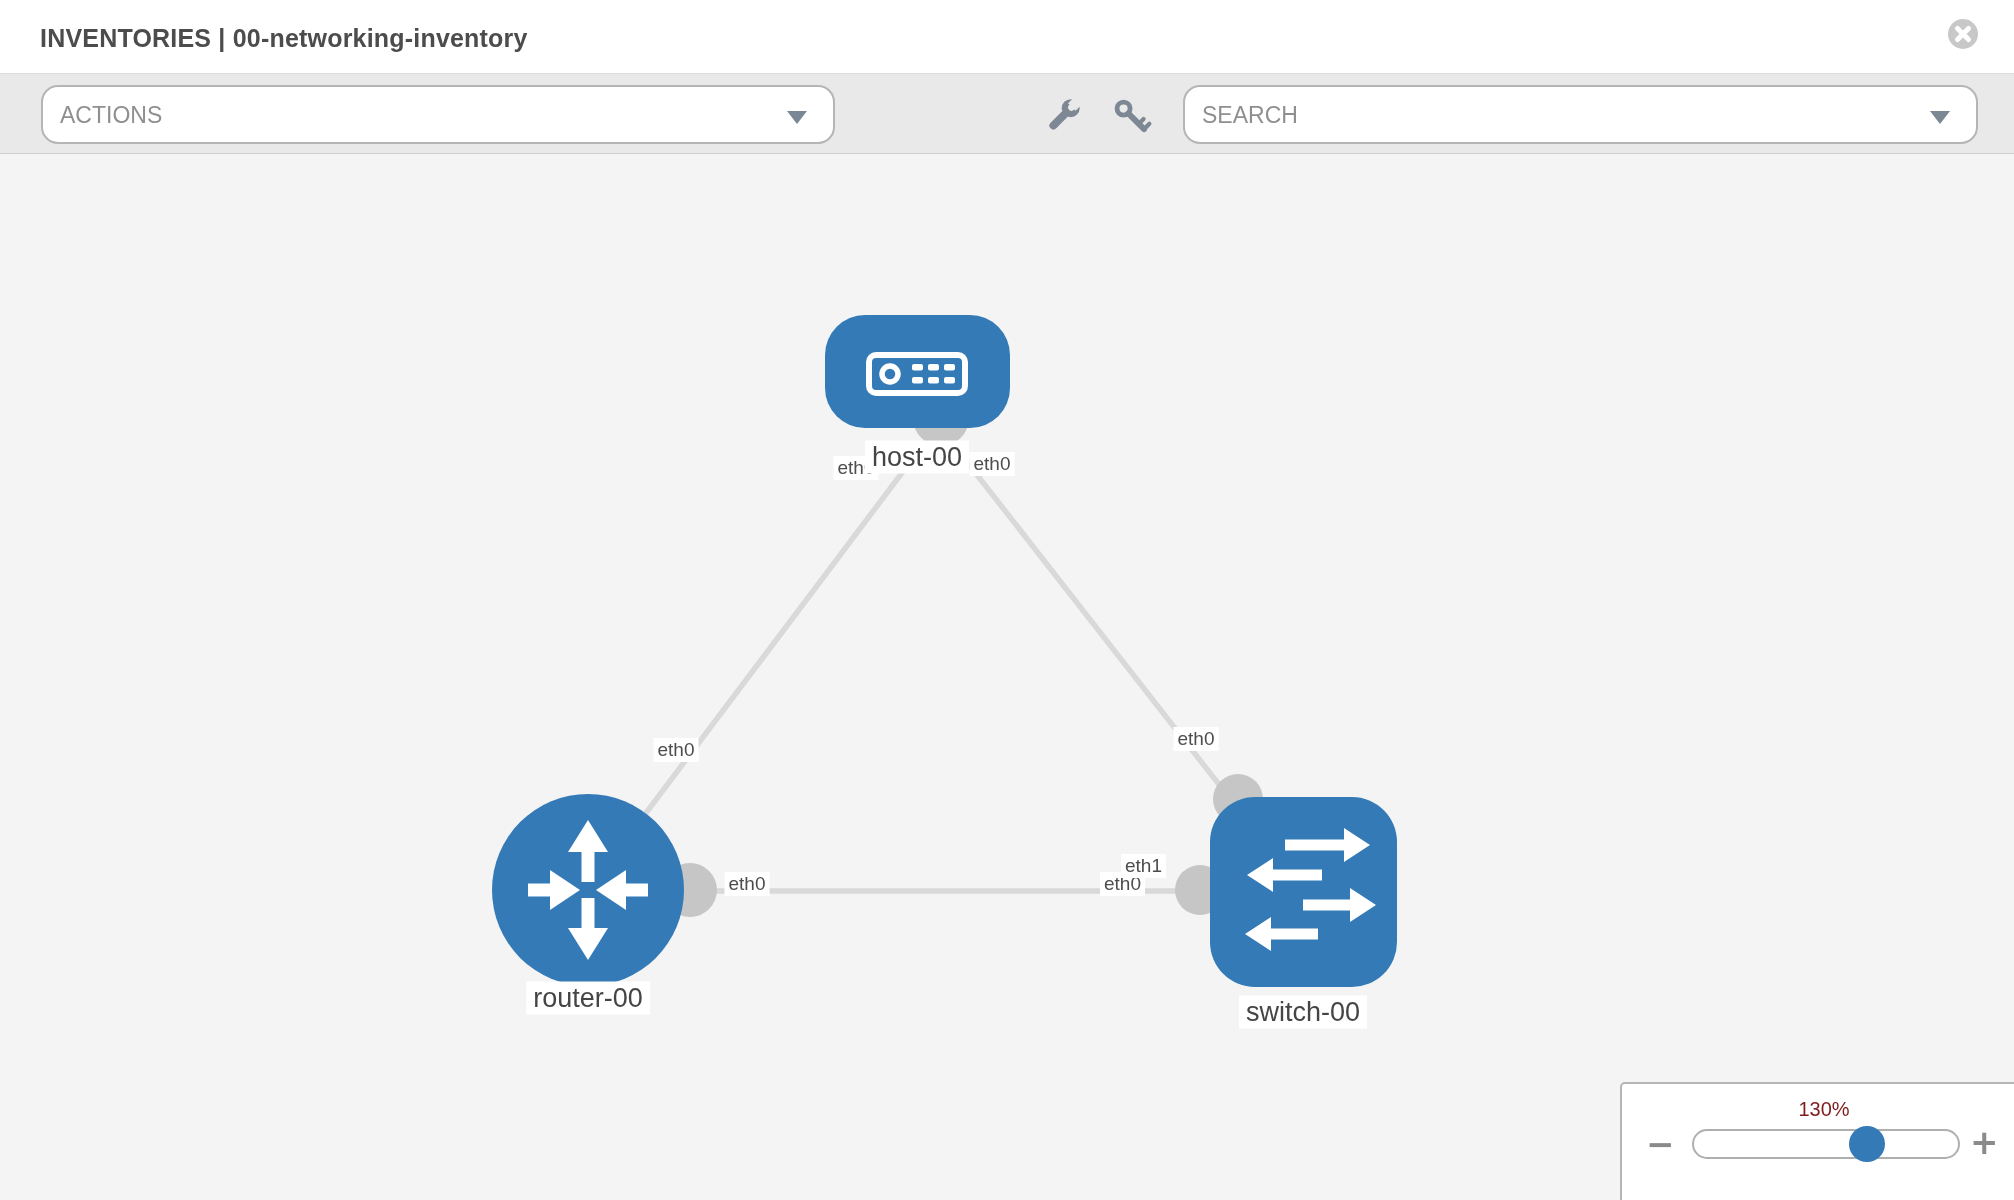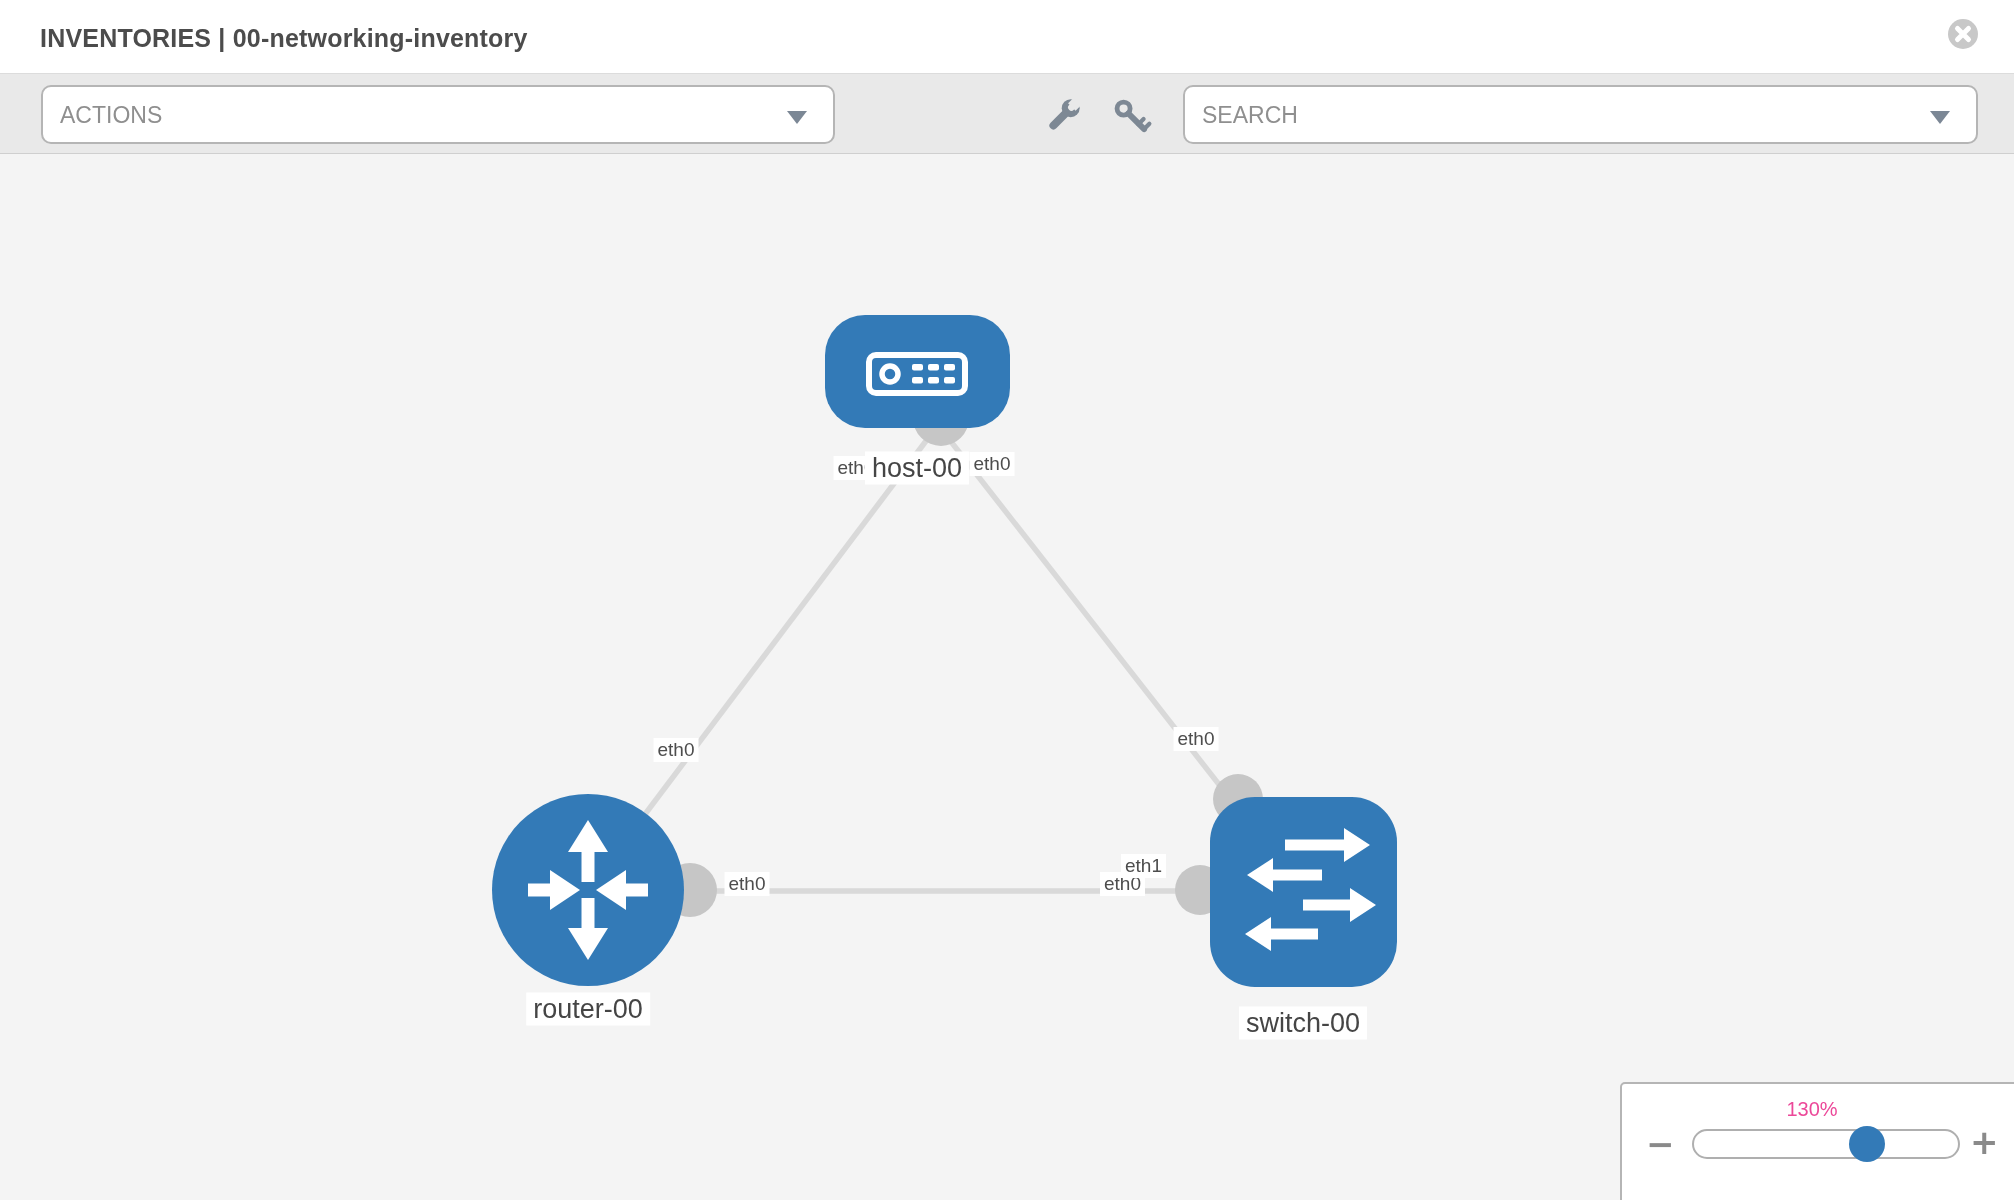--- a/index.html
+++ b/index.html
@@ -32,21 +32,21 @@
     border: none; background: transparent; cursor: pointer; padding: 0;
   }
 
   
   .toolbar {
     position: relative; height: 81px; background: var(--toolbar-bg);
     border-top: 1px solid #dcdcdc; border-bottom: 1px solid #cfcfcf;
   }
   .dropdown {
     position: absolute; top: 11px; height: 59px;
-    background: #fff; border: 2px solid #b5b5b5; border-radius: 10px;
+    background: #fff; border: 2px solid #b5b5b5; border-radius: 17px;
     cursor: pointer;
   }
   .dropdown .dd-label {
     position: absolute; left: 17px; top: 0; line-height: 57px;
     font-size: 23px; color: #8f8f8f;
   }
   .caret {
     position: absolute; right: 26px; top: 24px; width: 0; height: 0;
     border-left: 10px solid transparent; border-right: 10px solid transparent;
     border-top: 13px solid #7b8795;
@@ -69,32 +69,32 @@
   .link { stroke: var(--link-gray); stroke-width: 5.5; fill: none; }
   .endpoint { fill: var(--endpoint-gray); }
   .node-shape { fill: var(--node-blue); }
   .node { cursor: pointer; }
 
   .iface-label, .node-label {
     position: absolute; background: #fff; color: var(--label-text);
     white-space: nowrap;
   }
   .iface-label { font-size: 19px; padding: 1px 4px; }
-  .node-label  { font-size: 27px; padding: 1px 7px; color: #454545; margin-top: 11px; }
+  .node-label  { font-size: 27px; padding: 1px 7px; color: #454545; }
   .centered { transform: translate(-50%, -50%); }
   .vcentered { transform: translate(0, -50%); }
 
   
   .zoom-panel {
     position: absolute; left: 1620px; top: 928px; width: 420px; height: 150px;
     background: #fff; border: 2px solid #b5b5b5; border-radius: 5px;
   }
   .zoom-level {
-    position: absolute; left: 130px; top: 14px; width: 120px;
-    text-align: center; font-size: 20px; color: #ec4899;
+    position: absolute; left: 142px; top: 14px; width: 120px;
+    text-align: center; font-size: 20px; color: #7f1d1d;
   }
   .zoom-btn {
     position: absolute; border: none; background: transparent; cursor: pointer;
     color: #8a8a8a; font-weight: 700; padding: 0;
     font-family: "DejaVu Sans", sans-serif;
   }
   .zoom-minus { left: 24px;  top: 40px; font-size: 34px; }
   .zoom-plus  { left: 348px; top: 38px; font-size: 34px; }
   .zoom-track {
     position: absolute; left: 70px; top: 45px; width: 268px; height: 30px;

